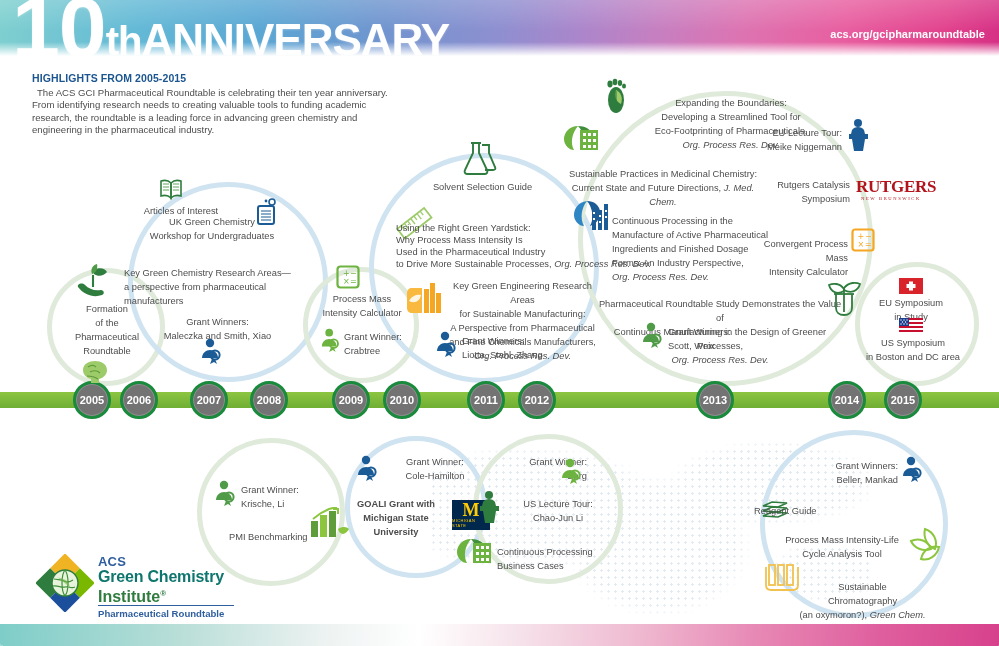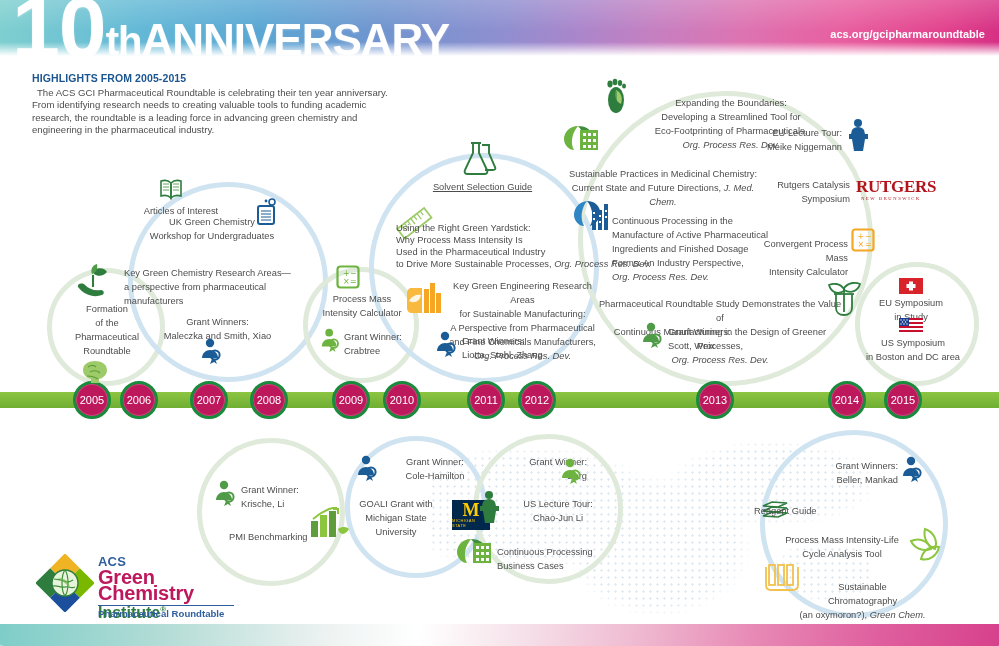--- a/index.html
+++ b/index.html
@@ -56,41 +56,41 @@
       radial-gradient(ellipse 35% 30% at 78% 30%,#000 55%,transparent 70%),
       radial-gradient(ellipse 18% 22% at 90% 72%,#000 55%,transparent 72%);}
 
   
   .ring{position:absolute;border-radius:50%;box-sizing:border-box;}
 
   
   .tlbar{position:absolute;left:0;top:392px;width:999px;height:16px;
     background:linear-gradient(180deg,#8cc541 0%,#7cb83a 55%,#6faf33 100%);}
   .yr{position:absolute;width:38px;height:38px;border-radius:50%;
-    background:#be185d;border:3.5px solid #1a8a3c;box-sizing:border-box;
-    color:#fff;font-weight:normal;font-size:11px;display:flex;align-items:center;
+    background:#737373;border:3.5px solid #1a8a3c;box-sizing:border-box;
+    color:#fff;font-weight:bold;font-size:11px;display:flex;align-items:center;
     justify-content:center;top:381px;box-shadow:0 0 0 1px rgba(255,255,255,.2) inset;}
 
   
   .tb{position:absolute;font-size:9.3px;line-height:14px;color:#4d4d4d;}
   .tb i{font-style:italic;}
   .tb.c{text-align:center;}
   .tb.r{text-align:right;}
   .tb.l{text-align:left;}
   .tbw{position:absolute;font-size:9.3px;line-height:12px;color:#4d4d4d;}
 
   
   .ic{position:absolute;}
   .ic svg{display:block;}
 
   
   .logo{position:absolute;left:36px;top:552px;width:200px;height:66px;}
   .logo .lg-txt{position:absolute;left:62px;top:2px;}
   .lg-acs{font-size:13px;font-weight:bold;color:#2f5f9e;line-height:15px;letter-spacing:.2px;}
-  .lg-gc{font-size:20px;font-weight:bold;color:#be185d;line-height:16px;letter-spacing:-.2px;}
+  .lg-gc{font-size:16px;font-weight:bold;color:#0f766e;line-height:16px;letter-spacing:-.2px;}
   .lg-in{font-size:16px;font-weight:bold;color:#2f7d3e;line-height:17px;}
   .lg-rule{position:absolute;left:62px;top:53px;width:136px;height:1px;background:#2f5f9e;}
   .lg-pr{position:absolute;left:62px;top:56px;font-size:9.6px;font-weight:bold;color:#2f5f9e;}
 
   .rutgers{position:absolute;font-family:"Liberation Serif","DejaVu Serif",serif;color:#b3141c;}
   .rutgers .big{font-size:17px;font-weight:bold;letter-spacing:-.3px;line-height:17px;}
   .rutgers .sub{font-size:4.6px;letter-spacing:1.6px;text-align:center;margin-top:1px;}
 
   .msu{position:absolute;background:#00274c;color:#ffcb05;width:38px;height:30px;
     display:flex;flex-direction:column;align-items:center;justify-content:center;}
@@ -217,21 +217,21 @@
   <div class="tb l" style="left:344px;top:330px;width:90px;white-space:pre-line;">Grant Winner:
 Crabtree</div>
 
   <div class="ic" style="left:459px;top:140px;">
     <svg width="40" height="36" viewBox="0 0 40 36">
       <path d="M14 3h6v10l8 17c1 2 0 4-2 4H8c-2 0-3-2-2-4l8-17V3z" fill="none" stroke="#2f7d3e" stroke-width="1.9"></path>
       <path d="M24 5h6v8l6 14c1 2 0 3-2 3h-8" fill="none" stroke="#2f7d3e" stroke-width="1.9"></path>
       <path d="M12 3h10M23 5h8" stroke="#2f7d3e" stroke-width="1.9"></path>
     </svg>
   </div>
-  <div class="tb c" style="left:410px;top:180px;width:145px;text-decoration:underline;">Solvent Selection Guide</div>
+  <div class="tb c" style="left:410px;top:180px;width:145px;">Solvent Selection Guide</div>
   <div class="ic" style="left:395px;top:205px;">
     <svg width="40" height="38" viewBox="0 0 40 38">
       <g transform="rotate(-38 20 19)">
         <rect x="3" y="12" width="34" height="12" fill="none" stroke="#9ecb6a" stroke-width="1.8"></rect>
         <path d="M8 12v5M12 12v7M16 12v5M20 12v7M24 12v5M28 12v7M32 12v5" stroke="#9ecb6a" stroke-width="1.3"></path>
       </g>
     </svg>
   </div>
   <div class="tbw c" style="left:396px;top:210px;width:260px;white-space:pre-line;">
     <span>Using the Right Green Yardstick:
@@ -435,21 +435,21 @@
   <div class="ic" style="left:356px;top:455px;">
     <svg width="24" height="26" viewBox="0 0 24 26">
       <circle cx="10" cy="5" r="4.2" fill="#1b5c96"></circle>
       <path d="M2 20c0-5 4-8 8-8s8 3 8 8H2z" fill="#1b5c96"></path>
       <circle cx="15" cy="17" r="4.6" fill="none" stroke="#1b5c96" stroke-width="2"></circle>
       <path d="M12 21l-2 5 4-2 3 2-2-5z" fill="#1b5c96"></path>
     </svg>
   </div>
   <div class="tb c" style="left:381px;top:455px;width:108px;white-space:pre-line;">Grant Winner:
 Cole-Hamilton</div>
-  <div class="tb c" style="left:344px;top:497px;width:104px;white-space:pre-line;">GOALI Grant with
+  <div class="tb c" style="left:344px;top:497px;width:104px;white-space:pre-line;font-weight:bold;">GOALI Grant with
 Michigan State
 University</div>
   <div class="msu" style="left:452px;top:500px;">
     <div class="m">M</div>
     <div class="t">MICHIGAN STATE</div>
   </div>
 
   <div class="tb r" style="left:487px;top:455px;width:100px;white-space:pre-line;">Grant Winner:
 Garg</div>
   <div class="ic" style="left:560px;top:458px;">

